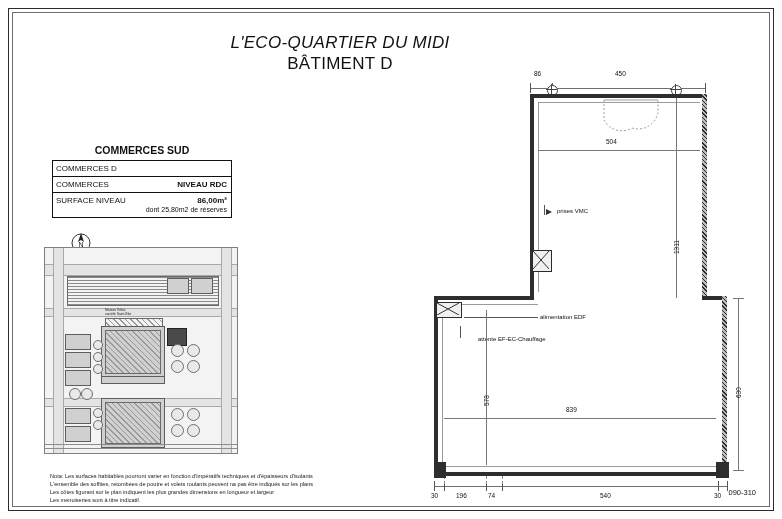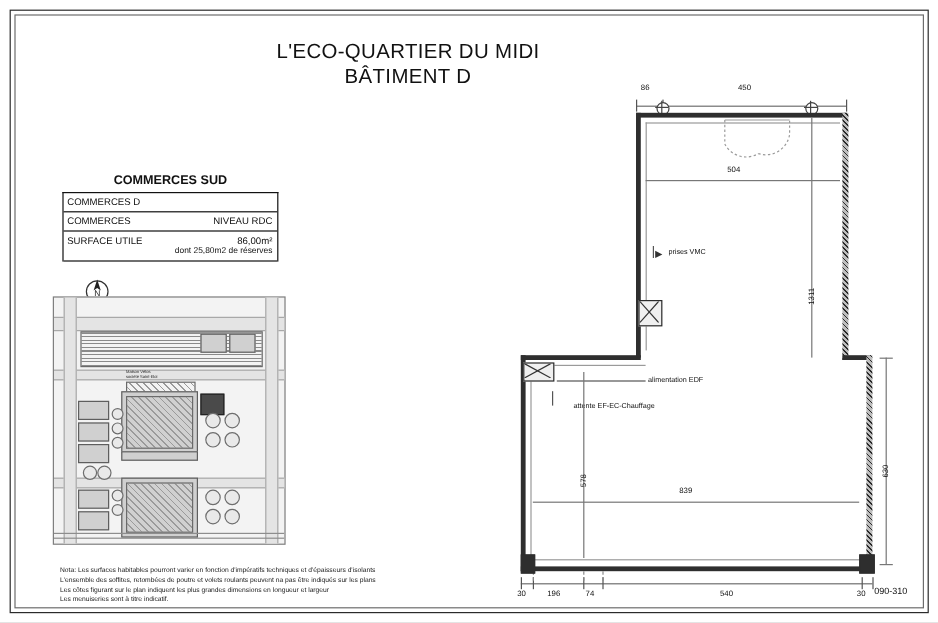--- a/index.html
+++ b/index.html
@@ -42,20 +42,21 @@
     left: 0;
     top: 32px;
     width: 680px;
     text-align: center;
     line-height: 1.25;
   }
   .title-line1 {
     font-size: 17px;
     letter-spacing: 0.3px;
     color: #111;
+    font-style: italic;
   }
   .title-line2 {
     font-size: 17px;
     letter-spacing: 0.3px;
     color: #111;
   }
 
   
   .info-title {
     position: absolute;
@@ -89,20 +90,21 @@
   }
   .info-row .lab {
     position: absolute;
     left: 3px;
     top: 3px;
   }
   .info-row .val {
     position: absolute;
     right: 4px;
     top: 3px;
+    font-weight: bold;
   }
   .info-row .sub {
     position: absolute;
     right: 4px;
     top: 13px;
     font-size: 7px;
   }
 
   
   .siteplan {
@@ -283,21 +285,21 @@
   <div class="info-table">
     <div class="info-row">
       <span class="lab">COMMERCES D</span>
       <span class="val"></span>
     </div>
     <div class="info-row">
       <span class="lab">COMMERCES</span>
       <span class="val">NIVEAU RDC</span>
     </div>
     <div class="info-row tall">
-      <span class="lab">SURFACE UTILE</span>
+      <span class="lab">SURFACE NIVEAU</span>
       <span class="val">86,00m²</span>
       <span class="sub">dont 25,80m2 de réserves</span>
     </div>
   </div>
 
   <div class="north">
     <svg width="26" height="26" viewBox="0 0 26 26">
       <circle cx="13" cy="13" r="9" fill="none" stroke="#333" stroke-width="1"></circle>
       <path d="M13 3 L16 12 L13 10 L10 12 Z" fill="#222"></path>
       <text x="13" y="17" font-size="7" text-anchor="middle" fill="#111" font-family="Liberation Sans, sans-serif">N</text>

